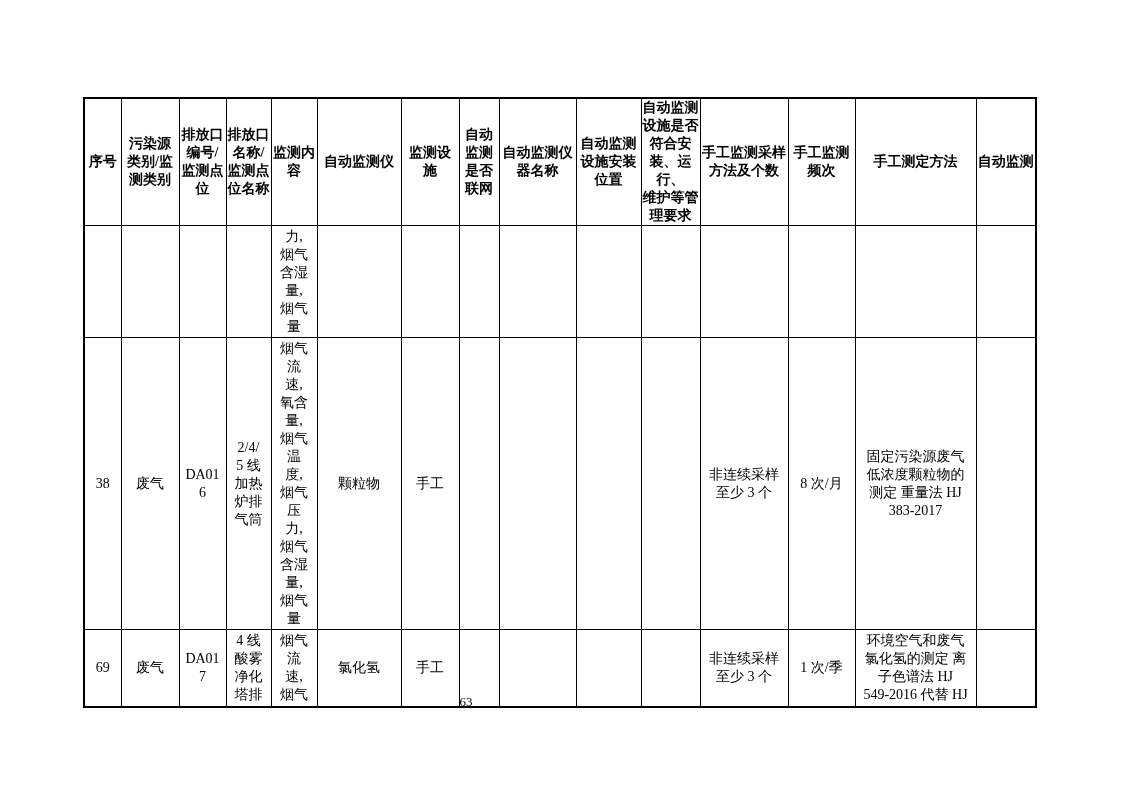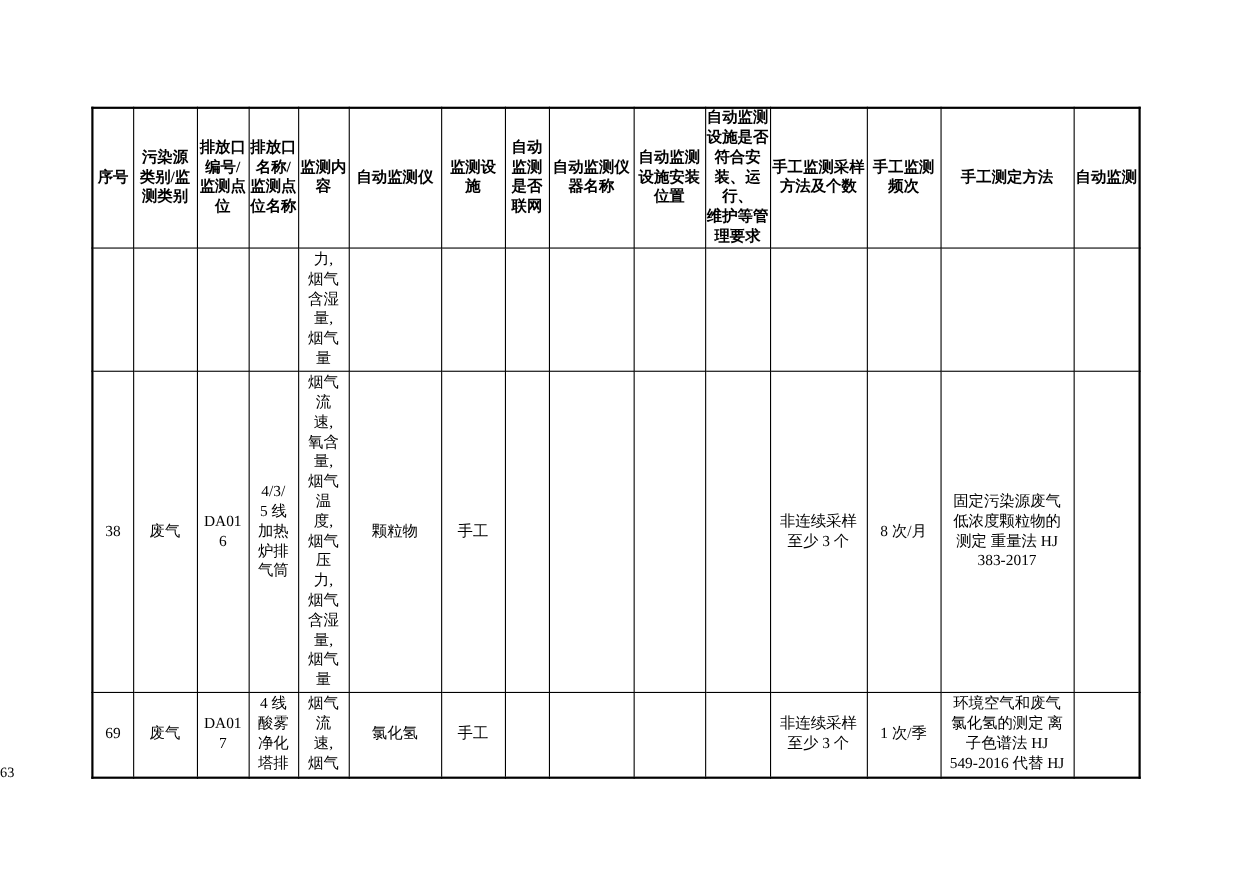--- a/index.html
+++ b/index.html
@@ -40,20 +40,21 @@
     font-weight: bold;
   }
   tr.row-header  { height: 109px; }
   tr.row-cont    { height: 112px; }
   tr.row-38      { height: 292px; }
   tr.row-39      { height: 77px; }
   .page-number {
     position: absolute;
     top: 694px; left: 0;
     width: 932px;
+    text-align: center;
     font-size: 13px;
   }
 </style>
 </head>
 <body>
 
 <div class="page">
 
   <table class="doc-table">
     <colgroup>
@@ -136,21 +137,21 @@
       <td></td>
       <td></td>
       <td></td>
     </tr>
 
     <tr class="row-38">
       <td>38</td>
       <td>废气</td>
       <td>DA01
 6</td>
-      <td>4/3/
+      <td>2/4/
 5 线
 加热
 炉排
 气筒</td>
       <td>烟气
 流
 速,
 氧含
 量,
 烟气

